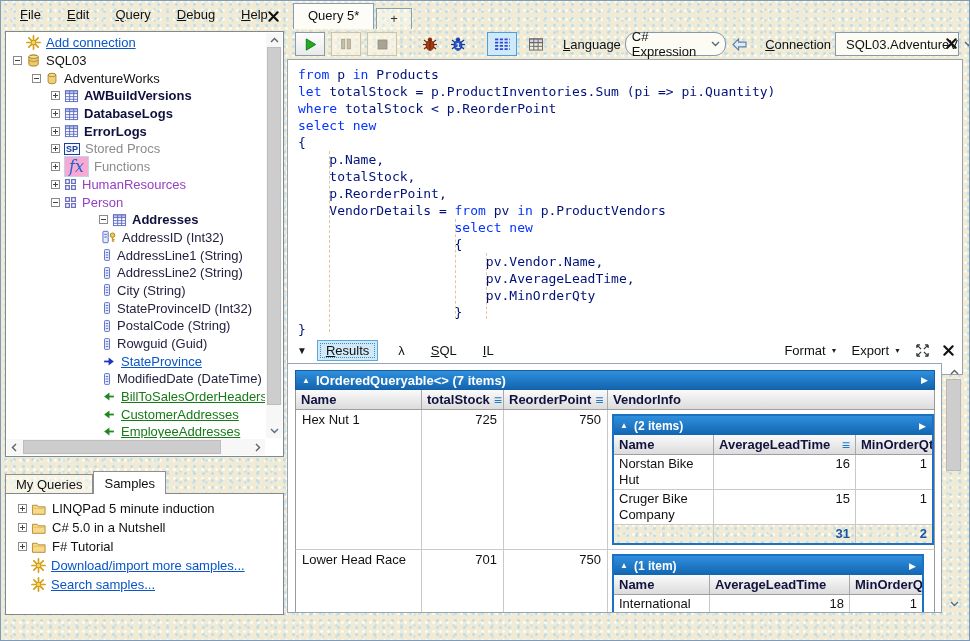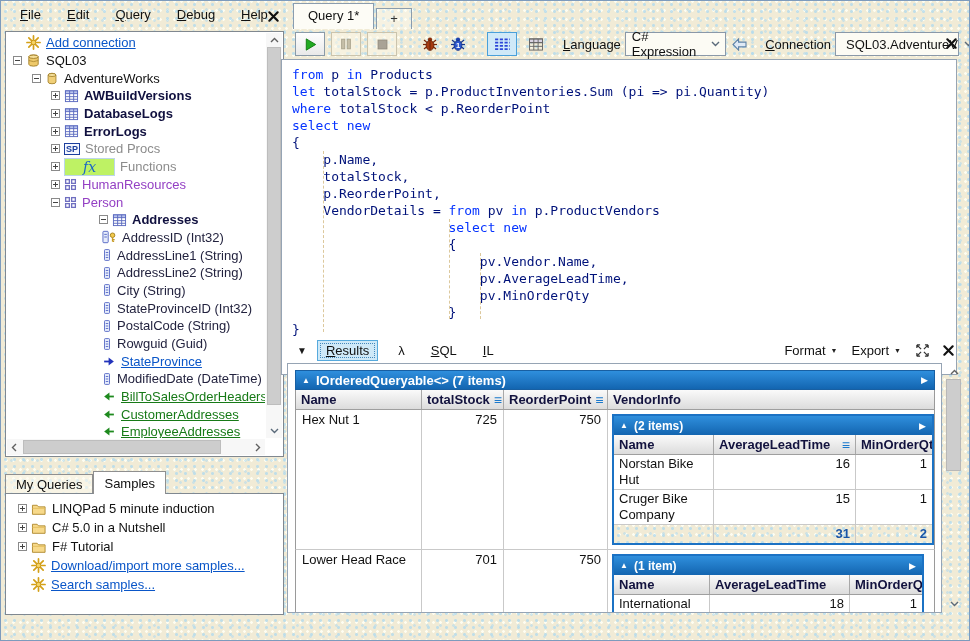--- a/index.html
+++ b/index.html
@@ -37,56 +37,56 @@
   #toolbar{ position:absolute; left:286px; top:28px; width:676px; height:30px; display:flex; align-items:center; padding-left:8px; }
   .tbtn{ width:30px; height:24px; margin-right:6px; display:flex; align-items:center; justify-content:center;
          border:1px solid #8a9aa8; background:linear-gradient(#fefefe,#e9e9e9); }
   .tbtn.disabled{ border-color:#cbc4ad; background:rgba(252,248,234,.55); }
   .tbtn.flat{ border-color:transparent; background:transparent; width:26px; margin-right:2px; }
   .tbtn.selected{ background:#cfe9f8; border-color:#49a0da; }
   .gap16{ margin-left:14px; } .gap12{ margin-left:12px; }
   .tb-label{ margin:0 4px 0 12px; }
   .combo{ height:24px; border:1px solid #8a98a8; background:#fcfbf4; display:flex; align-items:center; padding:0 5px 0 6px; }
   .combo .chev{ margin-left:auto; padding-left:6px; display:flex; }
-  #lang-combo{ width:104px; } #conn-combo{ width:124px; margin-right:4px;padding-left:10px;}
+  #lang-combo{ width:104px;border-radius:11px; } #conn-combo{ width:124px; margin-right:4px;padding-left:10px;}
   #backarrow{ margin:0 6px; display:flex; }
   #editor-close{ position:absolute; left:941px; top:33px; width:18px; height:18px; display:flex; align-items:center; justify-content:center; }
   
   #tree-panel{ position:absolute; left:4px; top:30px; width:279px; height:426px; background:#fff; border:1px solid #808890; }
   #conn-tree{ position:absolute; left:1px; top:2px; right:18px; bottom:18px; overflow:hidden; }
   .tree-row{ height:17.7px; display:flex; align-items:center; white-space:nowrap; }
   .exp{ position:relative; width:9px; height:9px; border:1px solid #8a8a8a; background:#fff; margin-right:4px; flex:0 0 9px; }
   .exp::before{ content:""; position:absolute; left:1px; right:1px; top:3px; height:1px; background:#444; }
   .exp.plus::after{ content:""; position:absolute; top:1px; bottom:1px; left:3px; width:1px; background:#444; }
   .exp-space{ width:13px; flex:0 0 13px; }
   .tree-ic{ display:flex; align-items:center; margin-right:5px; flex:0 0 auto; }
   .t-link{ color:#0a56c8; text-decoration:underline; }
   .t-green{ color:#177a17; text-decoration:underline; }
   .t-bold{ color:#10103f; font-weight:bold; }
   .t-gray{ color:#8c8c8c; }
   .t-purple{ color:#9440c4; }
   .t-col{ color:#23233f; }
   .ic-sp{ font-size:9px; font-weight:bold; color:#1c3f9e; border:1px solid #1c3f9e; padding:0 1px; background:#f4f7ff; }
-  .ic-fx{ font-style:italic; font-family:"DejaVu Serif",serif; color:#1a66c8; font-size:14px; border:1px solid #bcd6ea; padding:0 18px; background:#bef264;}
+  .ic-fx{ font-style:italic; font-family:"DejaVu Serif",serif; color:#1a66c8; font-size:16px; border:1px solid #bcd6ea; padding:0 4px; background:#f9a8d4;}
   
   .vscroll{ position:absolute; right:1px; top:1px; bottom:18px; width:16px; background:#f7f7f7; }
   .vscroll .thumb{ position:absolute; left:1px; right:1px; top:14px; height:358px; background:#cdcdcd; border:1px solid #bdbdbd; }
   .hscroll{ position:absolute; left:1px; right:18px; bottom:1px; height:16px; background:#f7f7f7; }
   .hscroll .thumb{ position:absolute; top:1px; bottom:1px; left:16px; width:198px; background:#cdcdcd; border:1px solid #bdbdbd; }
   .scroll-arrow{ position:absolute; display:flex; align-items:center; justify-content:center; width:16px; height:14px; }
   .hscroll .scroll-arrow{ width:14px; height:16px; }
   
   #side-tabs{ position:absolute; left:4px; top:470px; height:23px; display:flex; align-items:flex-end; }
   .side-tab{ padding:2px 10px 3px; border:1px solid #8f8f8f; background:rgba(253,251,242,.55); height:20px; }
   .side-tab.active{ background:#fff; height:23px; border-bottom:none; padding-top:4px; position:relative; z-index:3; }
   #samples-panel{ position:absolute; left:4px; top:492px; width:279px; height:122px; background:#fff; border:1px solid #808890; }
   #samples-tree{ padding:5px 0 0 6px; }
   #samples-tree .tree-row{ height:19px; }
   
-  #editor{ position:absolute; left:280px; top:58px; width:676px; height:316px; background:#fff; border:1px solid #96a4b4; padding:6px 0 0 10px; overflow:hidden; }
+  #editor{ position:absolute; left:286px; top:58px; width:676px; height:316px; background:#fff; border:1px solid #96a4b4; padding:6px 0 0 10px; overflow:hidden; }
   .code-line{ white-space:pre; font-family:"DejaVu Sans Mono", monospace; font-size:13px; line-height:17px; }
   .kw{ color:#0533ff; } .id{ color:#00127a; }
   .indent-guide{ position:absolute; width:0; border-left:1px dashed #dcc89c; }
   
   #results-bar{ position:absolute; left:286px; top:337px; width:676px; height:25px; display:flex; align-items:center; }
   #results-collapse{ margin-left:10px; font-size:10px; color:#1a1a1a; }
   .rtab{ margin-left:14px; padding:2px 6px; }
   .rtab.active{ background:#cfe9f8; border:1px solid #57aadd; outline:1px dotted #4488bb; outline-offset:-4px; padding:2px 8px; margin-left:10px; }
   .rbar-right{ margin-left:auto; display:flex; align-items:center; }
   .drop-label{ margin-right:14px; display:flex; align-items:center; }
@@ -139,21 +139,21 @@
       <span class="menu-item"><u>H</u>elp</span>
     </div>
   <div id="menu-close">
       <svg width="13" height="13" viewBox="0 0 14 14">
         <path d="M2.5 2.5 L11.5 11.5 M11.5 2.5 L2.5 11.5" stroke="#111" stroke-width="2.3" stroke-linecap="round" fill="none"></path>
       </svg>
     </div>
 
   <div id="qtabs">
     <div class="qtab-active">
-      <span>Query 1*</span>
+      <span>Query 5*</span>
     </div>
     <div class="qtab-plus">
       <span>+</span>
     </div>
   </div>
 
   <div id="toolbar">
     <span id="toolbar-buttons" style="display:flex;align-items:center;">
         <span class="tbtn ">
           <svg width="15" height="15" viewBox="0 0 16 16">

